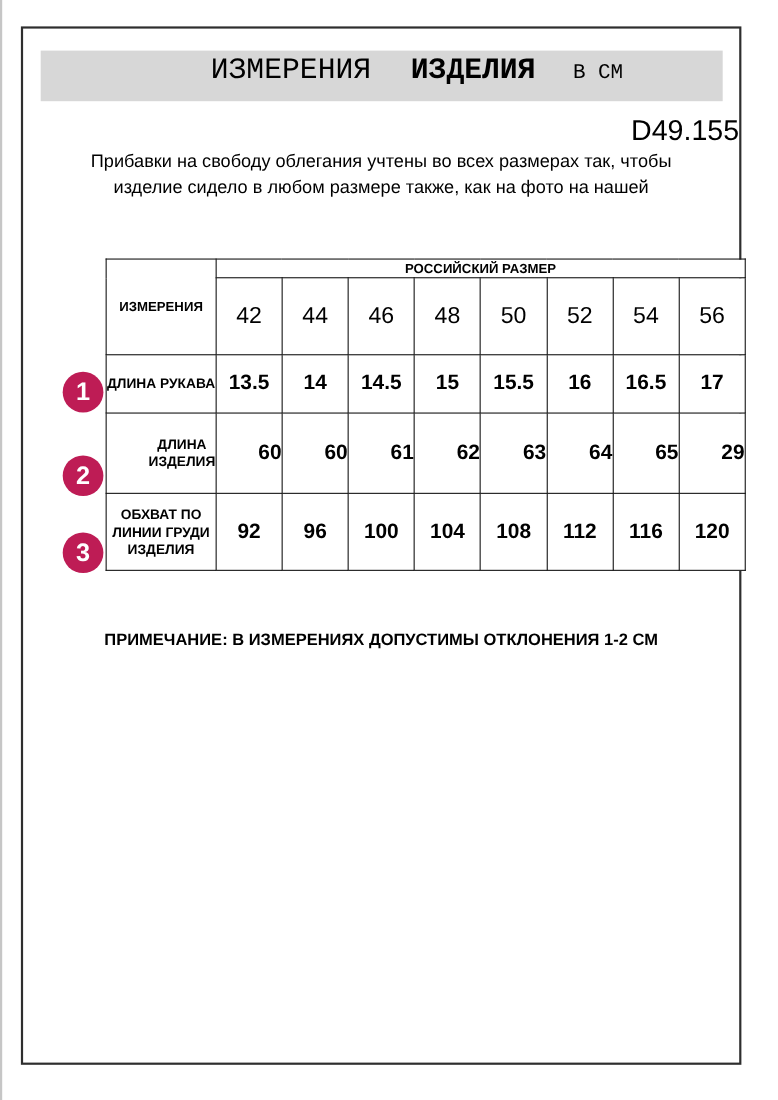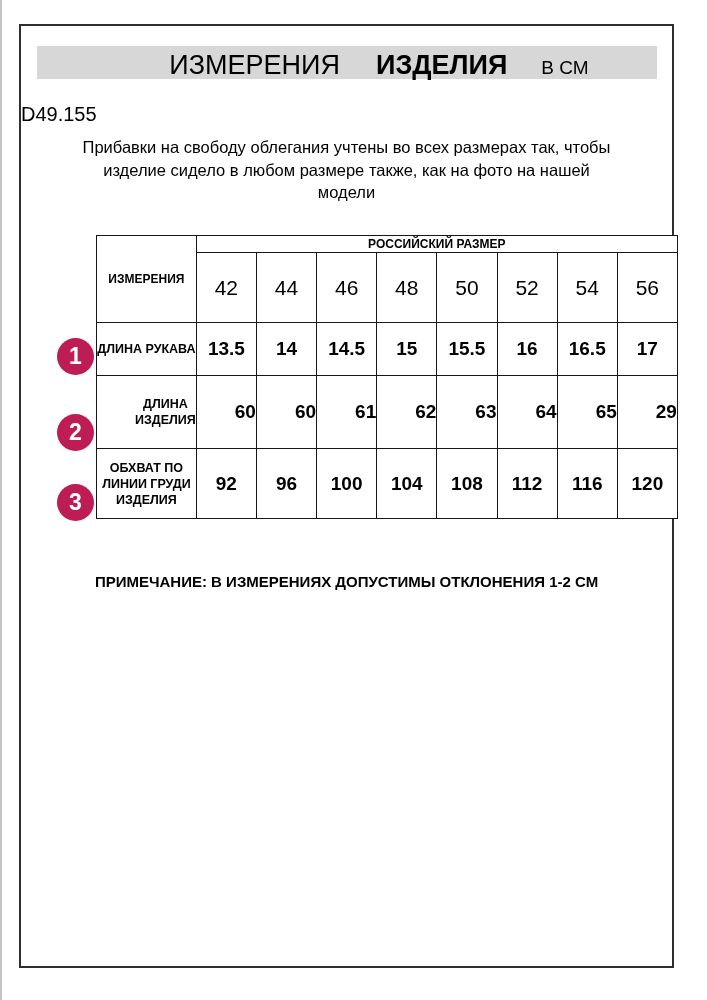--- a/index.html
+++ b/index.html
@@ -18,33 +18,34 @@
     background: #c6c6c6;
   }
   .page {
     position: absolute; left: 19px; top: 24px;
     width: 655px; height: 944px;
     border: 2px solid #2e2e2e;
     background: #fff;
   }
   .title-bar {
     position: absolute; left: 16px; top: 20px;
-    width: 620px; height: 33px;
+    width: 620px; height: 46px;
     background: var(--bar, #d7d7d7);
     line-height: 38px;
     text-align: center;
     padding-left: 64px;
     white-space: nowrap;
+    font-family: Liberation Mono, monospace;
   }
   .title-w1 { font-size: 27px; }
   .title-w2 { font-size: 27px; font-weight: bold; margin-left: 36px; }
   .title-w3 { font-size: 19px; margin-left: 34px; }
   .product-code {
     position: absolute; top: 77px; left: 0; width: 100%;
-    text-align: left; font-size: 20px;
+    text-align: right; font-size: 26px;
   }
   .description {
     position: absolute; top: 110px; left: 0; width: 100%;
     text-align: center; font-size: 16.5px; line-height: 22.5px;
   }
   table.size-table {
     position: absolute; left: 75px; top: 209px;
     border-collapse: collapse; table-layout: fixed;
   }
   .size-table th, .size-table td {
@@ -90,21 +91,20 @@
 
   <div class="title-bar">
     <span class="title-w1">ИЗМЕРЕНИЯ</span><span class="title-w2">ИЗДЕЛИЯ</span><span class="title-w3">В СМ</span>
   </div>
 
   <div class="product-code">D49.155</div>
 
   <div class="description">
     <div>Прибавки на свободу облегания учтены во всех размерах так, чтобы</div>
     <div>изделие сидело в любом размере также, как на фото на нашей</div>
-    <div>модели</div>
   </div>
 
   <table class="size-table">
     <colgroup>
       <col class="col-measure">
       <col class="col-size">
         <col class="col-size">
         <col class="col-size">
         <col class="col-size">
       <col class="col-size">

